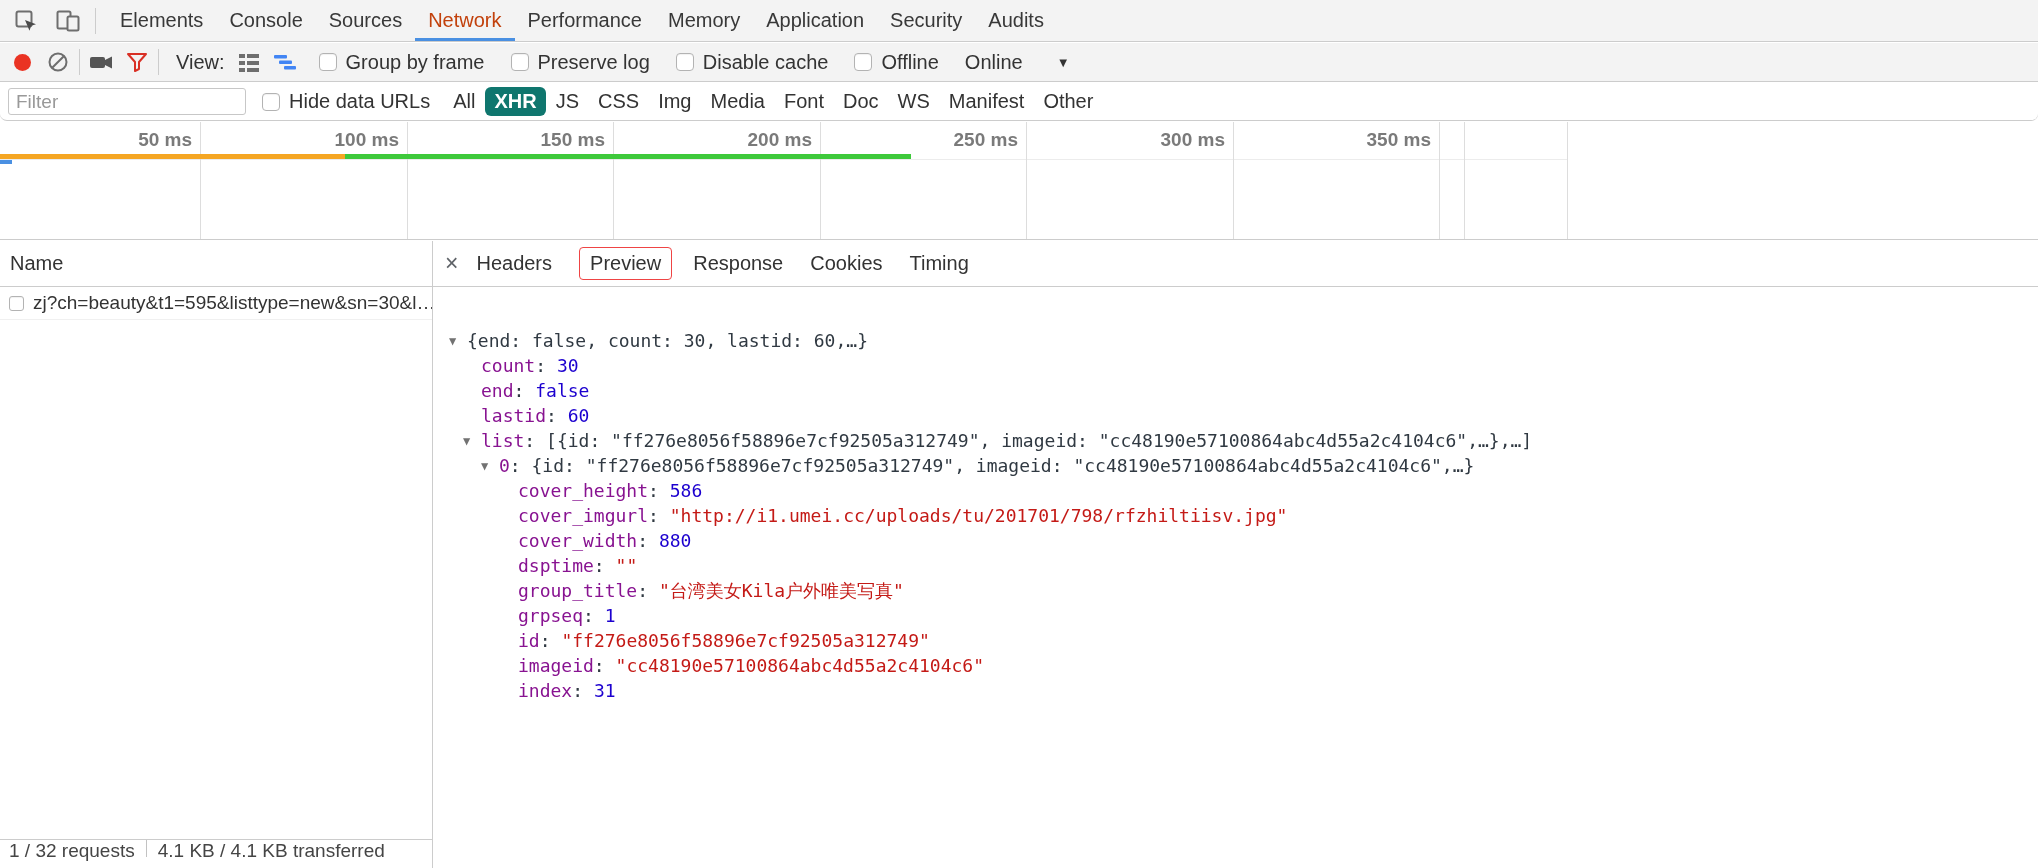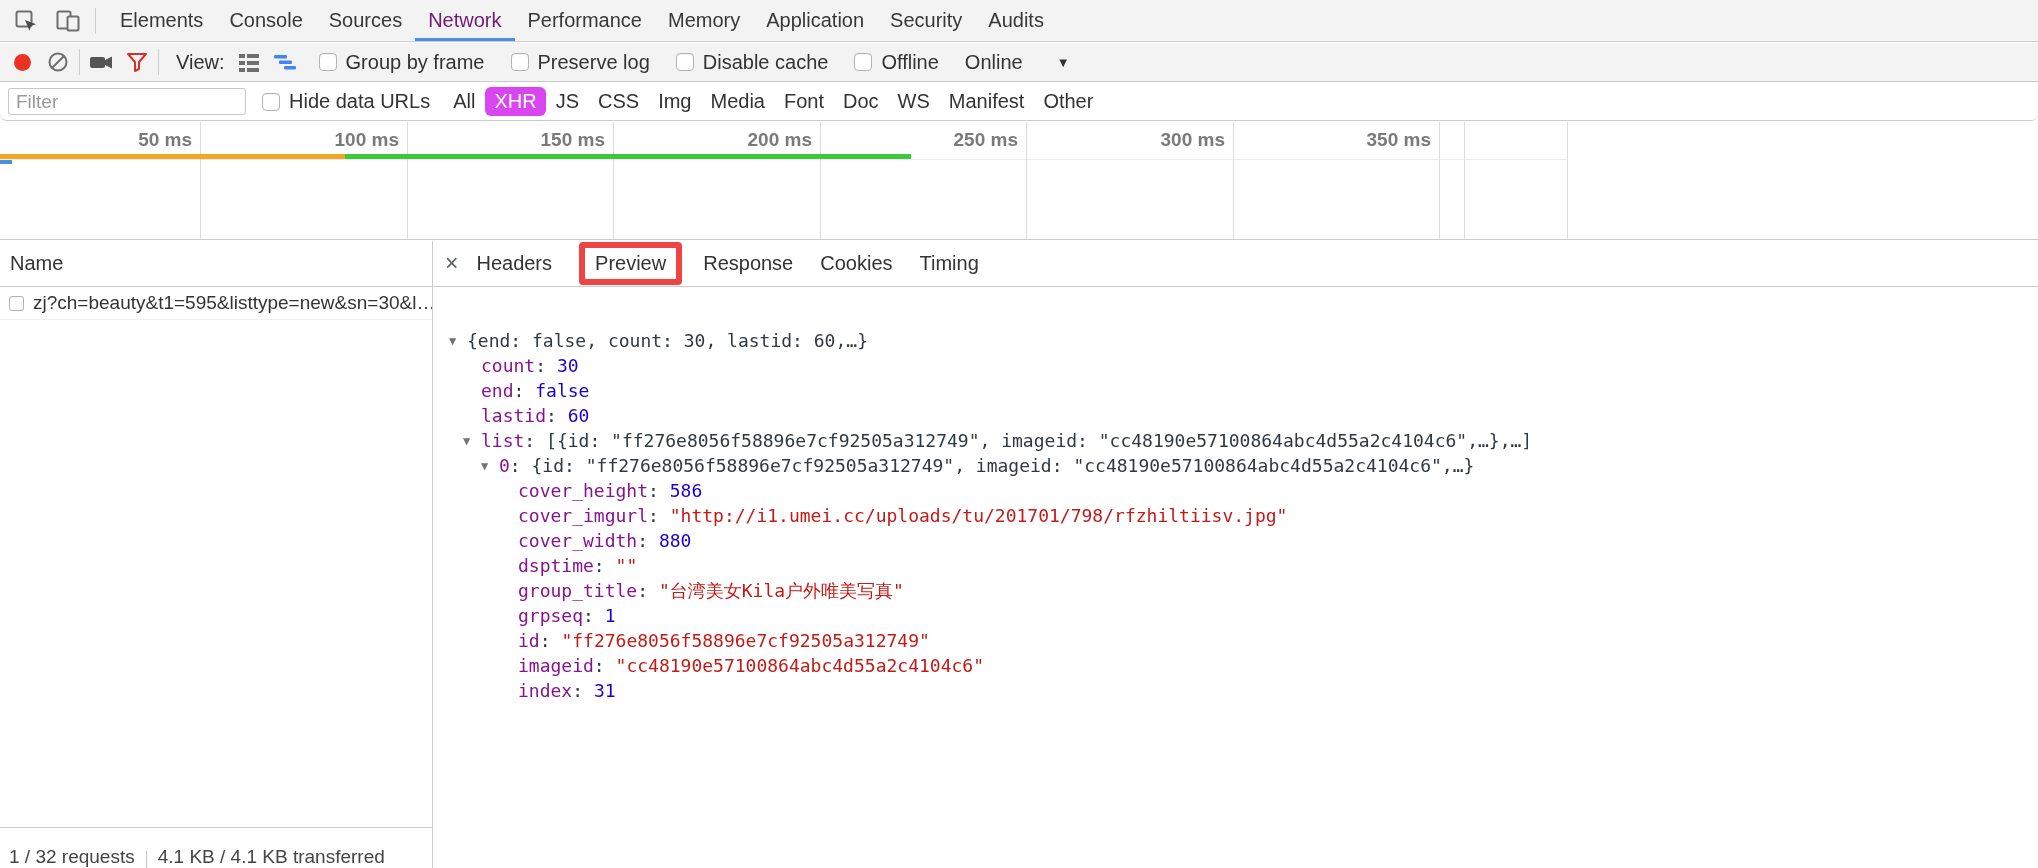--- a/index.html
+++ b/index.html
@@ -8,21 +8,21 @@
 
   
   .tabbar { position:absolute; left:0; top:0; width:2038px; height:42px;
     background:#f3f3f3; border-bottom:1px solid #ccc; display:flex; align-items:stretch; }
   .tb-icons { display:flex; align-items:center; padding:0 8px; gap:6px; }
   .icon-btn { width:36px; height:36px; display:flex; align-items:center; justify-content:center; }
   .tb-sep { width:1px; height:26px; background:#ccc; margin:0 3px; align-self:center; }
   .tabs { display:flex; align-items:stretch; }
   .tab { display:flex; align-items:center; padding:17px 13px; font-size:20px; color:#383838;
     border-bottom:3px solid transparent; border-top:3px solid transparent; }
-  .tab.active { border-bottom-color:#4a90e2; color:#701a75; }
+  .tab.active { border-bottom-color:#4a90e2; color:#c2410c; }
 
   
   .toolbar { position:absolute; left:0; top:43px; width:2038px; height:39px;
     background:#f3f3f3; border-bottom:1px solid #ccc; display:flex; align-items:center; padding-left:4px; }
   .rec { width:17px; height:17px; border-radius:50%; background:#ea3323; }
   .view-label { font-size:20px; margin:0 6px 0 14px; color:#333; }
   .cb-row { display:flex; align-items:center; }
   .cb-group { display:flex; align-items:center; gap:9px; margin-left:26px; font-size:20px; cursor:default; }
   .cb { width:18px; height:18px; border:1px solid #b3b3b3; border-radius:4px; background:#fff;
     box-shadow:inset 0 1px 1px rgba(0,0,0,.06); flex:0 0 auto; }
@@ -31,49 +31,49 @@
   .caret { font-size:13px; margin-left:34px; color:#333; }
 
   
   .filterbar { position:absolute; left:0; top:83px; width:2038px; height:38px; background:#fff;
     border-bottom:1px solid #ccc; display:flex; align-items:center; padding-left:8px;border-radius:7px; }
   .filter-input { width:238px; height:27px; border:1px solid #c7c7c7; border-radius:3px;
     font-size:19px; padding:0 7px; color:#333; font-family:"Liberation Sans",sans-serif; outline:none; }
   .filter-input::placeholder { color:#999; }
   .pills { display:flex; align-items:center; margin-left:14px; }
   .pill { font-size:20px; color:#333; padding:3px 9px; border-radius:6px; margin-right:1px; white-space:nowrap; }
-  .pill.sel { background:#d946ef; color:#fff; }
+  .pill.sel { background:#0f766e; color:#fff;font-weight:bold; }
 
   
   .timeline { position:absolute; left:0; top:122px; width:2038px; height:118px; background:#fff;
     border-bottom:1px solid #ccc; }
   .gridline { position:absolute; top:0; bottom:0; width:1px; background:#ddd; }
   .tick-label { position:absolute; top:7px; font-size:19px; color:#7a7a7a;
     transform:translateX(-100%); padding-right:8px; white-space:nowrap;font-weight:bold; }
   .ruler-sep { position:absolute; top:37px; left:0; width:1567px; height:1px; background:#ececec; }
   .twbar { position:absolute; }
 
   
   .main { position:absolute; left:0; top:241px; width:2038px; bottom:0; display:flex; }
   .left { width:433px; border-right:1px solid #ccc; position:relative; }
   .name-header { height:46px; border-bottom:1px solid #ccc; display:flex; align-items:center;
     padding-left:10px; font-size:20px; color:#333; }
   .req-row { height:33px; display:flex; align-items:center; gap:9px; padding-left:9px;
     font-size:19px; border-bottom:1px solid #f0f0f0; }
   .req-name { white-space:nowrap; overflow:hidden; color:#333; }
-  .status { position:absolute; left:0; right:0; bottom:0; height:41px; border-top:1px solid #ccc;
-    display:flex; align-items:flex-end; padding-left:9px; gap:11px; font-size:19px; color:#454545; background:#fff; }
+  .status { position:absolute; left:0; right:0; bottom:0; height:29px; border-top:1px solid #ccc;
+    display:flex; align-items:flex-start; padding-left:9px; gap:11px; font-size:19px; color:#454545; background:#fff; }
   .status-sep { width:1px; height:17px; background:#c2c2c2; }
 
   .right { flex:1; position:relative; }
   .detail-tabs { height:46px; border-bottom:1px solid #ccc; display:flex; align-items:center;
     padding-left:12px; font-size:20px; color:#333; }
   .close-x { font-size:23px; color:#5f6368; margin-right:18px; line-height:1; }
   .dtab { margin-right:27px; padding:5px 0; white-space:nowrap; }
-  .dtab.active { border:6px solid #ef4444; border-radius:4px; padding:4px 10px; background:#fff; margin-right:21px; }
+  .dtab.active { border:1px solid #ef4444; border-radius:4px; padding:4px 10px; background:#fff; margin-right:21px; }
 
   
   .preview { position:absolute; top:47px; left:0; right:0; bottom:0; overflow:hidden;
     padding-top:8px; padding-left:6px; font-family:"DejaVu Sans Mono", monospace;
     font-size:18px; color:#303942; }
   .tl { height:25px; line-height:25px; white-space:pre; }
   .arr { display:inline-block; width:18px; font-size:12px; color:#727272; transform:translateY(-2px); }
   .c-k { color:#881391; }
   .c-n { color:#1c00cf; }
   .c-s { color:#c41a16; }

